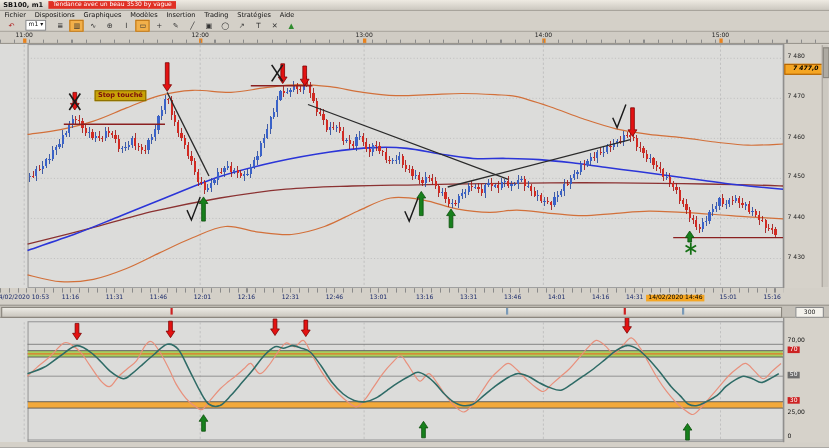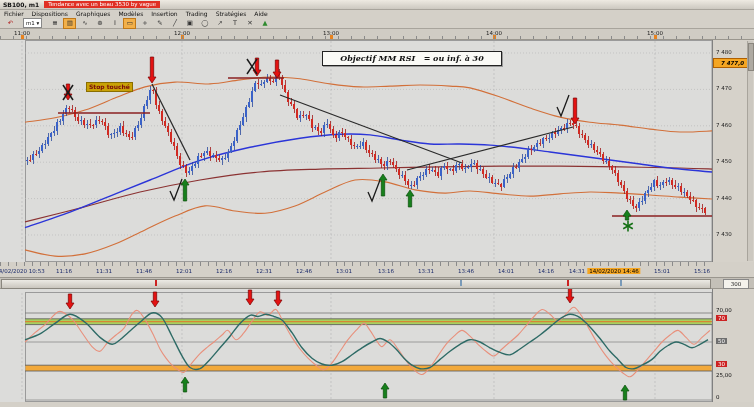--- a/index.html
+++ b/index.html
@@ -594,21 +594,20 @@
       <path d="M170,191 L174,200 L182,179" fill="none" stroke="#1a1a1a" stroke-width="1.3"></path>
       <path d="M383,174 L379,180 L381.3,180 L381.3,196 L384.7,196 L384.7,180 L387,180 Z" fill="#17801c" stroke="#0a4d0a" stroke-width="0.7"></path>
       <path d="M368,192 L372,201 L380,180" fill="none" stroke="#1a1a1a" stroke-width="1.3"></path>
       <path d="M410,190 L406,196 L408.3,196 L408.3,207 L411.7,207 L411.7,196 L414,196 Z" fill="#17801c" stroke="#0a4d0a" stroke-width="0.7"></path>
       <path d="M627,210 L623,216 L625.3,216 L625.3,220 L628.7,220 L628.7,216 L631,216 Z" fill="#17801c" stroke="#0a4d0a" stroke-width="0.7"></path>
       <line x1="628" y1="220.5" x2="628" y2="231.5" stroke="#157015" stroke-width="1.6"></line>
       <line x1="623.2" y1="223.2" x2="632.8" y2="228.8" stroke="#157015" stroke-width="1.6"></line>
       <line x1="623.2" y1="228.8" x2="632.8" y2="223.2" stroke="#157015" stroke-width="1.6"></line>
     </svg>
 
-  <div id="objectif-box">Objectif MM RSI   = ou inf. à 30</div>
   <div id="stop-label">Stop touché</div>
   <div id="price-axis">
       <span class="plabel" style="top: 9px;">7 480</span>
       <span class="plabel" style="top: 45.4px;">7 470</span>
       <span class="plabel" style="top: 81.8px;">7 460</span>
       <span class="plabel" style="top: 118.2px;">7 450</span>
       <span class="plabel" style="top: 154.6px;">7 440</span>
       <span class="plabel" style="top: 191px;">7 430</span>
     </div>
   <div id="price-badge" style="top: 58.328px;">7 477,0</div>

